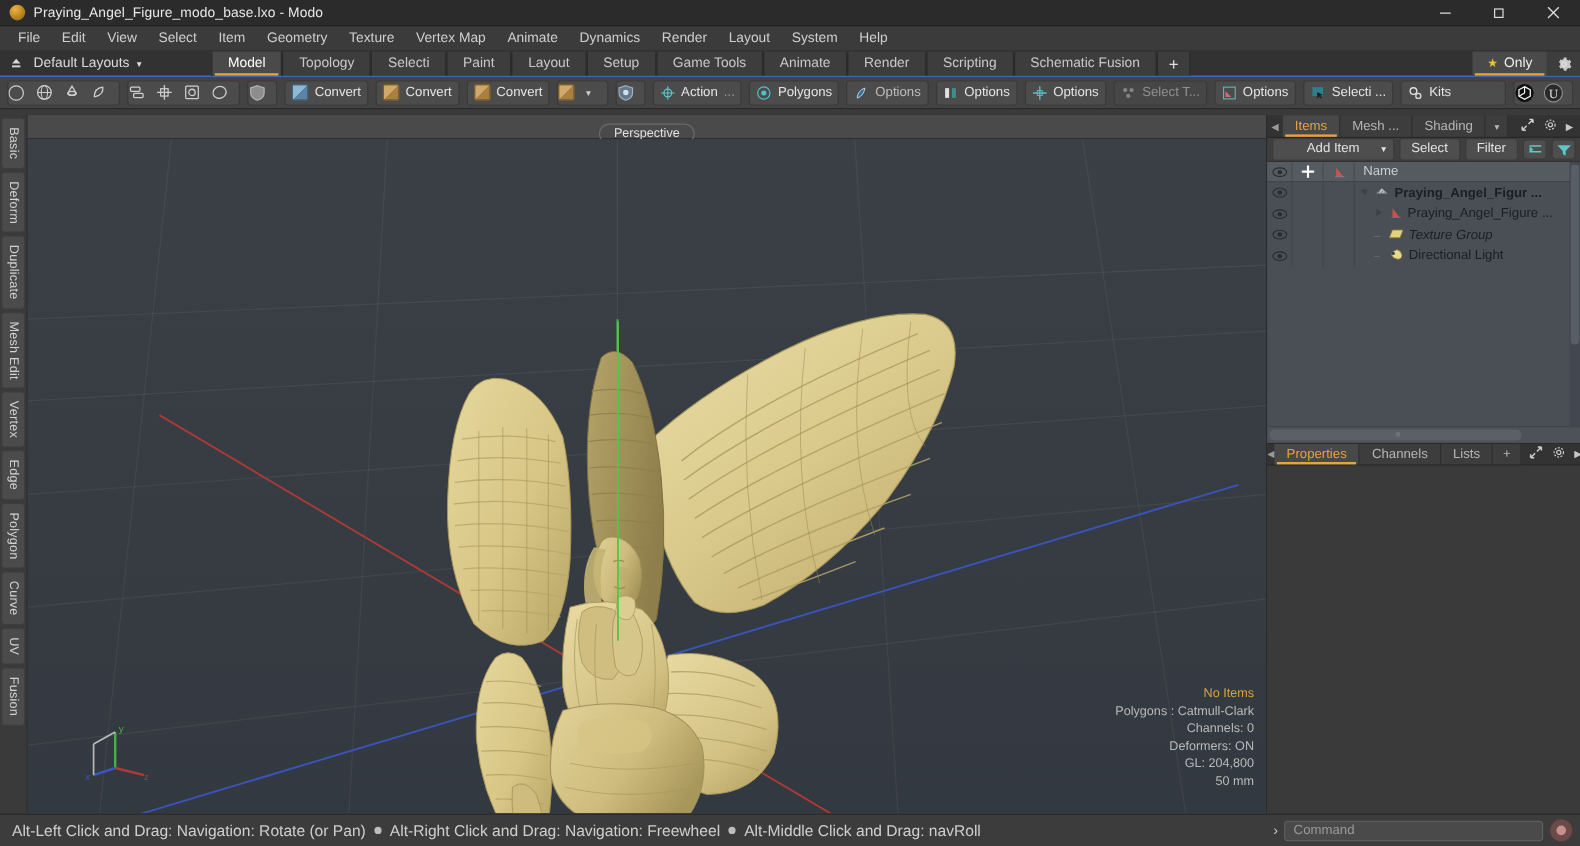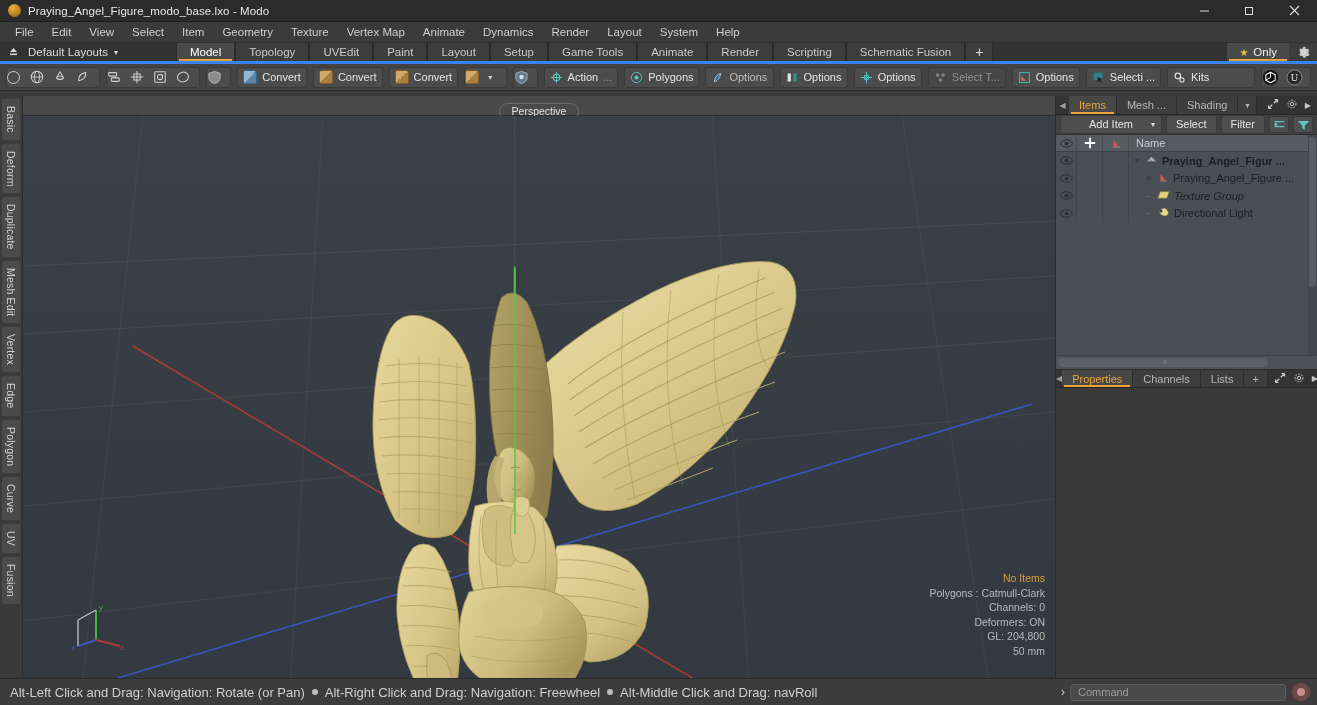--- a/index.html
+++ b/index.html
@@ -35,21 +35,21 @@
     height: 21px; background:#3b3b3b; display:flex; align-items:center;
     padding-left: 6px; border-bottom:1px solid #2e2e2e;
   }
   .menubar .mi {
     padding: 14px 9px; font-size: 11.5px; color:#cfcfcf; line-height:15px;
   }
 
   
   .layoutbar {
     height: 21px; background:#323232; display:flex; align-items:stretch;
-    border-bottom:3px solid #3b82f6;
+    border-bottom:1px solid #3b82f6;
   }
   .layoutbar .upicon {
     width:26px; display:flex; align-items:center; justify-content:center; color:#cfcfcf;
   }
   .layoutbar .deflay {
     display:flex; align-items:center; padding:0 10px 0 2px; font-size:11.5px; color:#dcdcdc;
     min-width:150px;
   }
   .layoutbar .deflay .caret { margin-left:6px; font-size:8px; }
   .ltabs { display:flex; align-items:stretch; }
@@ -260,21 +260,21 @@
         <rect x="3" y="7.5" width="7" height="1.6" fill="#d6d6d6"></rect>
       </svg>
   </div>
   <div class="deflay">
     <span>Default Layouts</span>
     <span class="caret">▾</span>
   </div>
   <div class="ltabs">
     <div class="ltab active">Model</div>
     <div class="ltab">Topology</div>
-    <div class="ltab">UVEdit</div>
+    <div class="ltab">Selecti</div>
     <div class="ltab">Paint</div>
     <div class="ltab">Layout</div>
     <div class="ltab">Setup</div>
     <div class="ltab">Game Tools</div>
     <div class="ltab">Animate</div>
     <div class="ltab">Render</div>
     <div class="ltab">Scripting</div>
     <div class="ltab">Schematic Fusion</div>
     <div class="ltab plus">+</div>
   </div>

